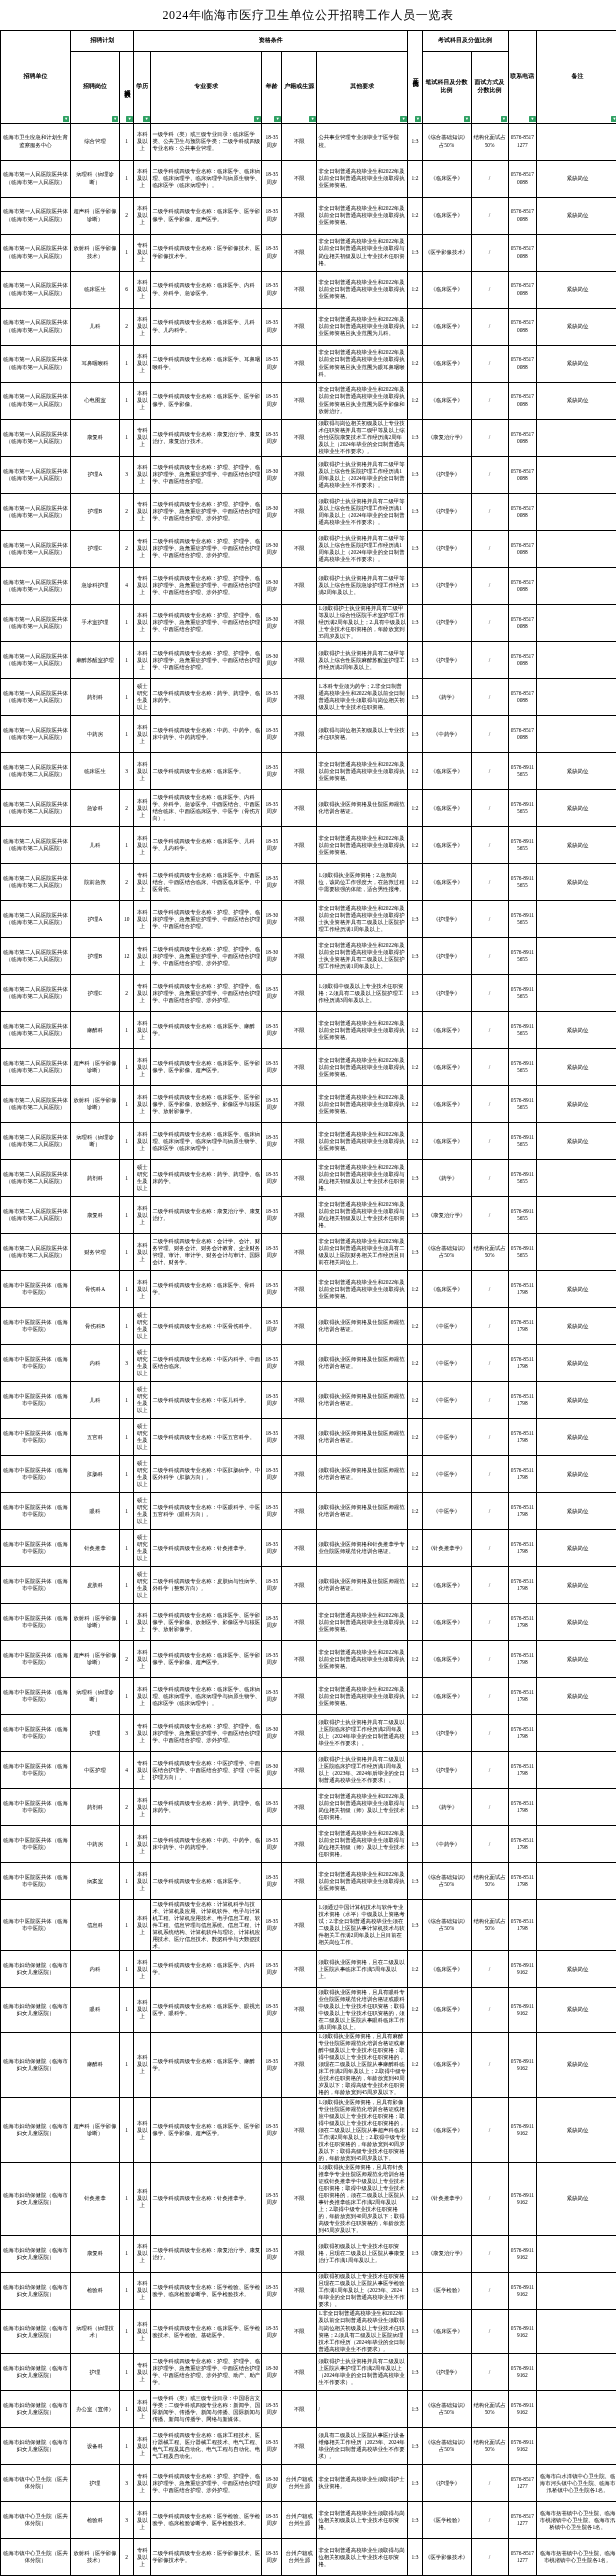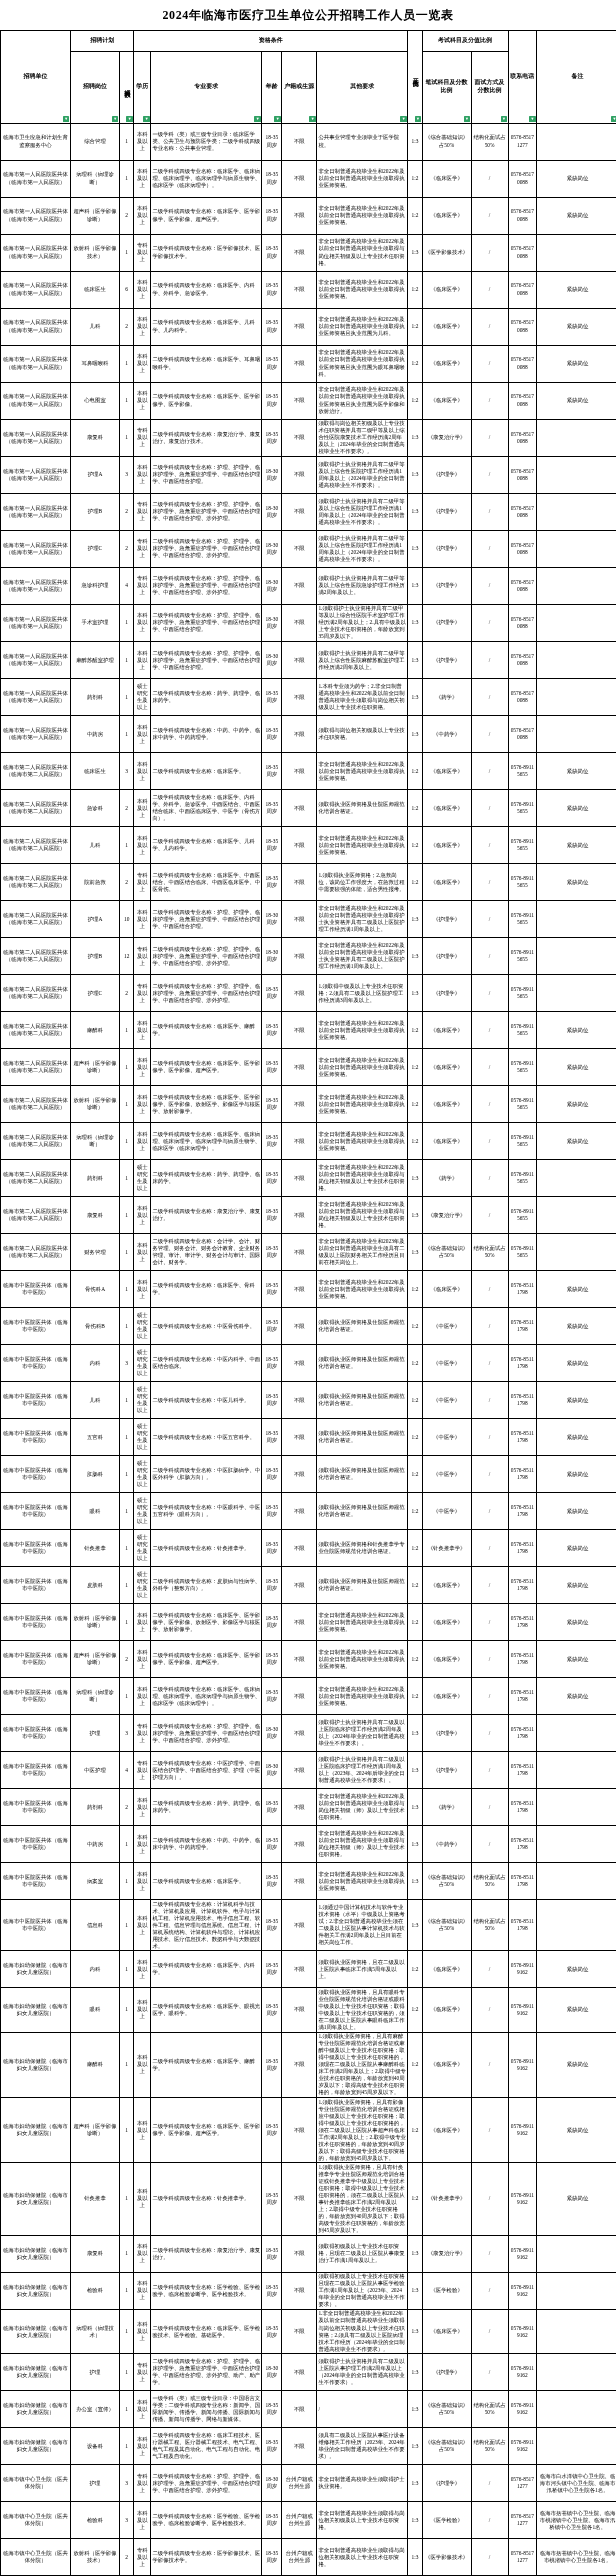--- a/index.html
+++ b/index.html
@@ -1,19 +1,19 @@
 <!DOCTYPE html>
 <html style="font-size:9px"><head>
 <meta charset="utf-8">
 <style>
   html,body{margin:0;padding:0;background:#ffffff;}
   body{width:616px;font-family:"Liberation Serif","DejaVu Serif",serif;color:#000;}
   .page{width:616px;}
   .title-bar{height:30px;display:flex;align-items:center;justify-content:center;}
-  .title-bar h1{margin:0;font-size:12px;font-weight:bold;letter-spacing:0.6px;}
+  .title-bar h1{margin:0;font-size:12px;font-weight:normal;letter-spacing:0.6px;}
   table{border-collapse:collapse;table-layout:fixed;width:616px;}
   th,td{border:0.6px solid #000;font-size:5.4px;line-height:1.3;padding:0.6px 1.1px;
         text-align:center;vertical-align:middle;word-break:break-all;overflow:hidden;}
   thead th{font-weight:bold;position:relative;font-size:6px;}
   thead tr.h1{height:20.5px;}
   thead tr.h2{height:72px;}
   .vtext{writing-mode:vertical-rl;text-orientation:upright;letter-spacing:1.1px;display:inline-block;}
   .filter{position:absolute;right:0.6px;bottom:0.6px;width:6.3px;height:6.3px;background:#2fa163;
           color:#fff;font-size:4.6px;line-height:6.3px;text-align:center;display:block;border-radius:0.6px;}
   .filter::after{content:"▾";}

